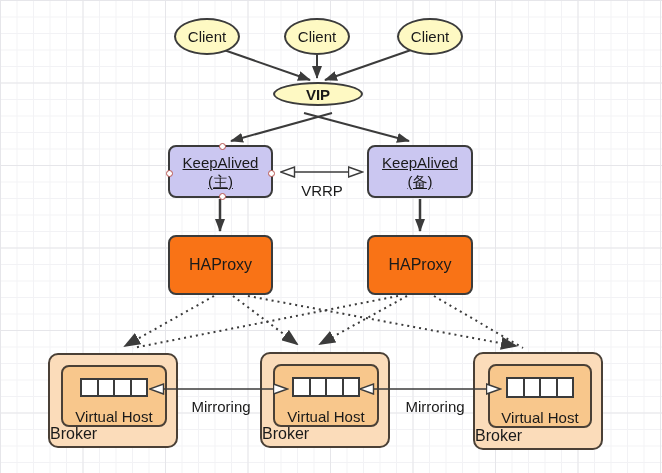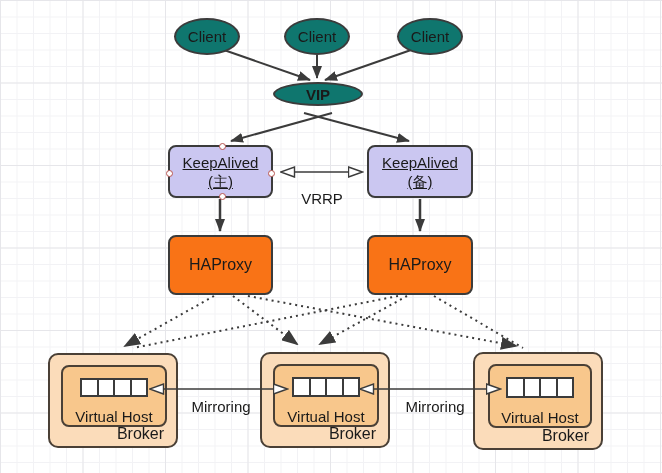--- a/index.html
+++ b/index.html
@@ -14,38 +14,38 @@
       linear-gradient(to bottom,#f2f2f5 1px,transparent 1px);
     background-size:82.5px 82.5px,82.5px 82.5px,16.5px 16.5px,16.5px 16.5px;
   }
   .abs{position:absolute;box-sizing:border-box;}
   svg.layer{position:absolute;left:0;top:0;pointer-events:none;}
   #connector-back{z-index:1;}
   .node{z-index:2;display:flex;align-items:center;justify-content:center;text-align:center;}
   #connector-front{z-index:3;}
   .label{z-index:4;display:flex;align-items:center;justify-content:center;text-align:center;}
 
-  .ellipse{background:#0f766e;border:2px solid #3b3b3b;border-radius:50%;font-size:15px;}
+  .ellipse{background:#fef9c3;border:2px solid #3b3b3b;border-radius:50%;font-size:15px;}
   .vip{font-weight:bold;font-size:15px;}
   .ka{background:#cbc7f1;border:2px solid #3b3b3b;border-radius:8px;font-size:15px;line-height:19px;text-decoration:underline;}
   .ha{background:#f97316;border:2px solid #3b3b3b;border-radius:8px;font-size:16px;}
   .txt{font-size:15px;background:transparent;}
 
   .handle{position:absolute;width:7px;height:7px;border-radius:50%;
     background:#fff;border:1.5px solid #b85450;z-index:5;box-sizing:border-box;}
 
   .broker{background:#fbdcba;border:2px solid #4a4036;border-radius:10px;z-index:2;}
   .vhost{position:absolute;left:11px;top:10px;background:#f8c78c;border:2px solid #4a4036;
     border-radius:8px;display:flex;flex-direction:column;align-items:center;box-sizing:border-box;gap:8px;}
   .queue{margin-top:11px;width:68px;height:28px;background:#fff;border:2px solid #3b3b3b;
     display:flex;box-sizing:border-box;}
   .qcell{flex:1;background:#fff;border-right:2px solid #3b3b3b;}
   .qcell:last-child{border-right:none;}
   .vh-label{margin-top:3px;font-size:15px;}
-  .broker-label{position:absolute;left:0;right:12px;bottom:3px;text-align:right;font-size:16px;}
+  .broker-label{position:absolute;left:0;right:12px;bottom:3px;text-align:left;font-size:16px;}
 </style>
 </head>
 <body>
 
 <svg id="connector-back" class="layer" width="662" height="473">
   <defs>
     <marker id="af" markerUnits="userSpaceOnUse" markerWidth="13" markerHeight="10" refX="12" refY="5" orient="auto-start-reverse">
       <path d="M0,0 L13,5 L0,10 Z" fill="#3b3b3b"></path>
     </marker>
     <marker id="afd" markerUnits="userSpaceOnUse" markerWidth="17" markerHeight="13" refX="15" refY="6.5" orient="auto-start-reverse">
@@ -101,21 +101,21 @@
   <div class="handle" style="left:49px;bottom:-4px;"></div>
 </div>
 
 <div class="abs node ka" style="left:367px;top:145px;width:106px;height:53px;">
   <div>
     <div>KeepAlived</div>
     <div>(备)</div>
   </div>
 </div>
 
-<div class="abs label txt" style="left:290px;top:188px;width:64px;height:20px;z-index:2;">VRRP</div>
+<div class="abs label txt" style="left:290px;top:180px;width:64px;height:20px;z-index:2;">VRRP</div>
 
 <div class="abs node ha" style="left:168px;top:235px;width:105px;height:60px;">
   <span>HAProxy</span>
 </div>
 <div class="abs node ha" style="left:367px;top:235px;width:106px;height:60px;">
   <span>HAProxy</span>
 </div>
 
 <div class="abs broker" style="left:48px;top:353px;width:130px;height:95px;">
   <div class="vhost" style="width:106px;height:62px;">

